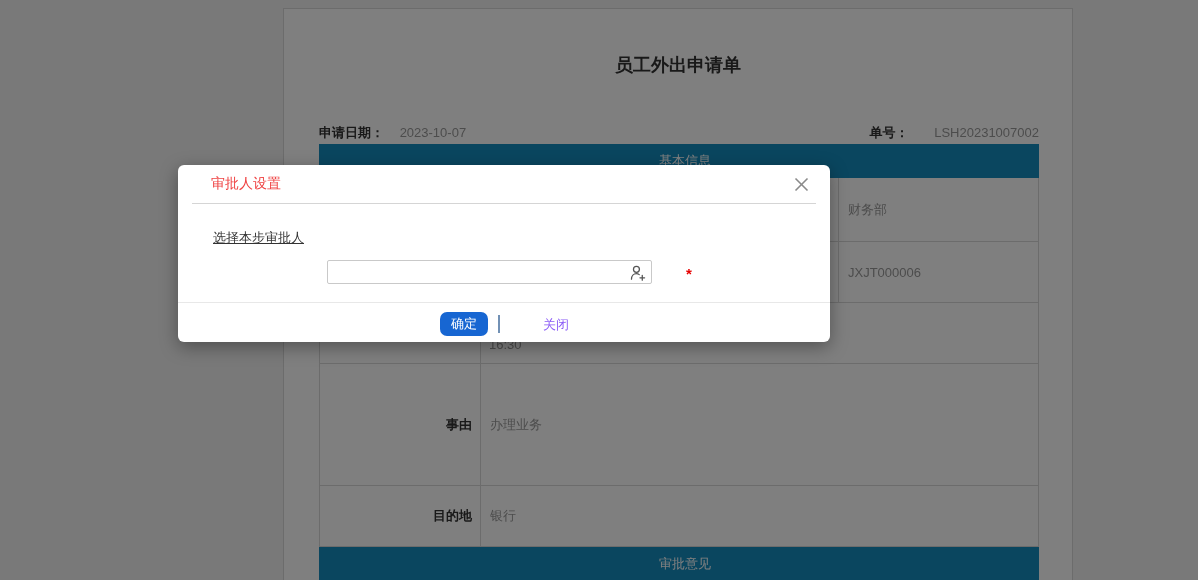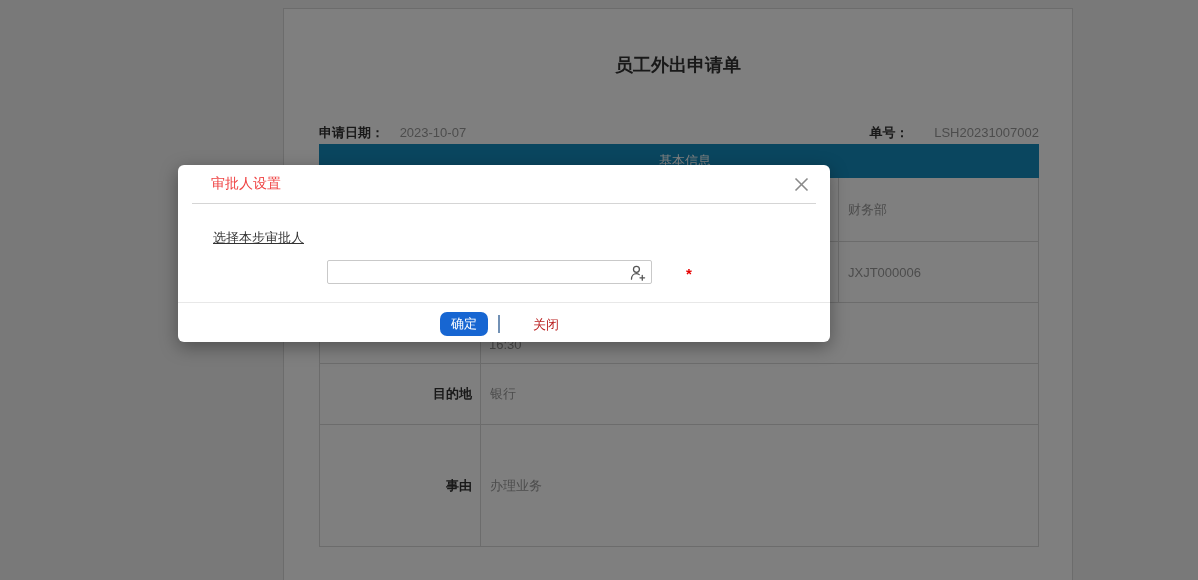--- a/index.html
+++ b/index.html
@@ -93,21 +93,21 @@
     border-top:1px solid #e8e8e8; border-radius:0 0 6px 6px;
   }
   .btn-confirm {
     position:absolute; left:262px; top:9px; width:48px; height:24px;
     background:#1766d2; color:#ffffff; border:none; border-radius:7px;
     font-size:13px; cursor:pointer;
     font-family:"Liberation Sans","DejaVu Sans",sans-serif;
   }
   .btn-sep { position:absolute; left:320px; top:12px; width:2px; height:18px; background:#7291b5; }
   .btn-close {
-    position:absolute; left:355px; top:13px; font-size:13px; color:#b91c1c;
+    position:absolute; left:365px; top:13px; font-size:13px; color:#8b5cf6;
     background:none; border:none; cursor:pointer;
     font-family:"Liberation Sans","DejaVu Sans",sans-serif;
   }
 </style>
 </head>
 <body>
 
 <div id="screen">
 
   <div class="panel">
@@ -131,30 +131,31 @@
 
       <div class="t-row r2">
         <div class="cell-right">JXJT000006</div>
       </div>
 
       <div class="t-row r3">
         <div class="v-border"></div>
         <div class="time-sliver">16:30</div>
       </div>
 
+      <div class="t-row r5">
+        <div class="cell-label">事由</div>
+        <div class="cell-value">办理业务</div>
+      </div>
+
       <div class="t-row r4">
         <div class="cell-label">目的地</div>
         <div class="cell-value">银行</div>
       </div>
 
-      <div class="t-row r5">
-        <div class="cell-label">事由</div>
-        <div class="cell-value">办理业务</div>
-      </div>
-
+      <div class="section-bar">审批意见</div>
     </div>
   </div>
 
   <div class="overlay"></div>
 
   <div class="modal">
     <div class="m-header">
       <span class="m-title">审批人设置</span>
       <span class="m-close">
         <svg width="15" height="15" viewBox="0 0 15 15">

